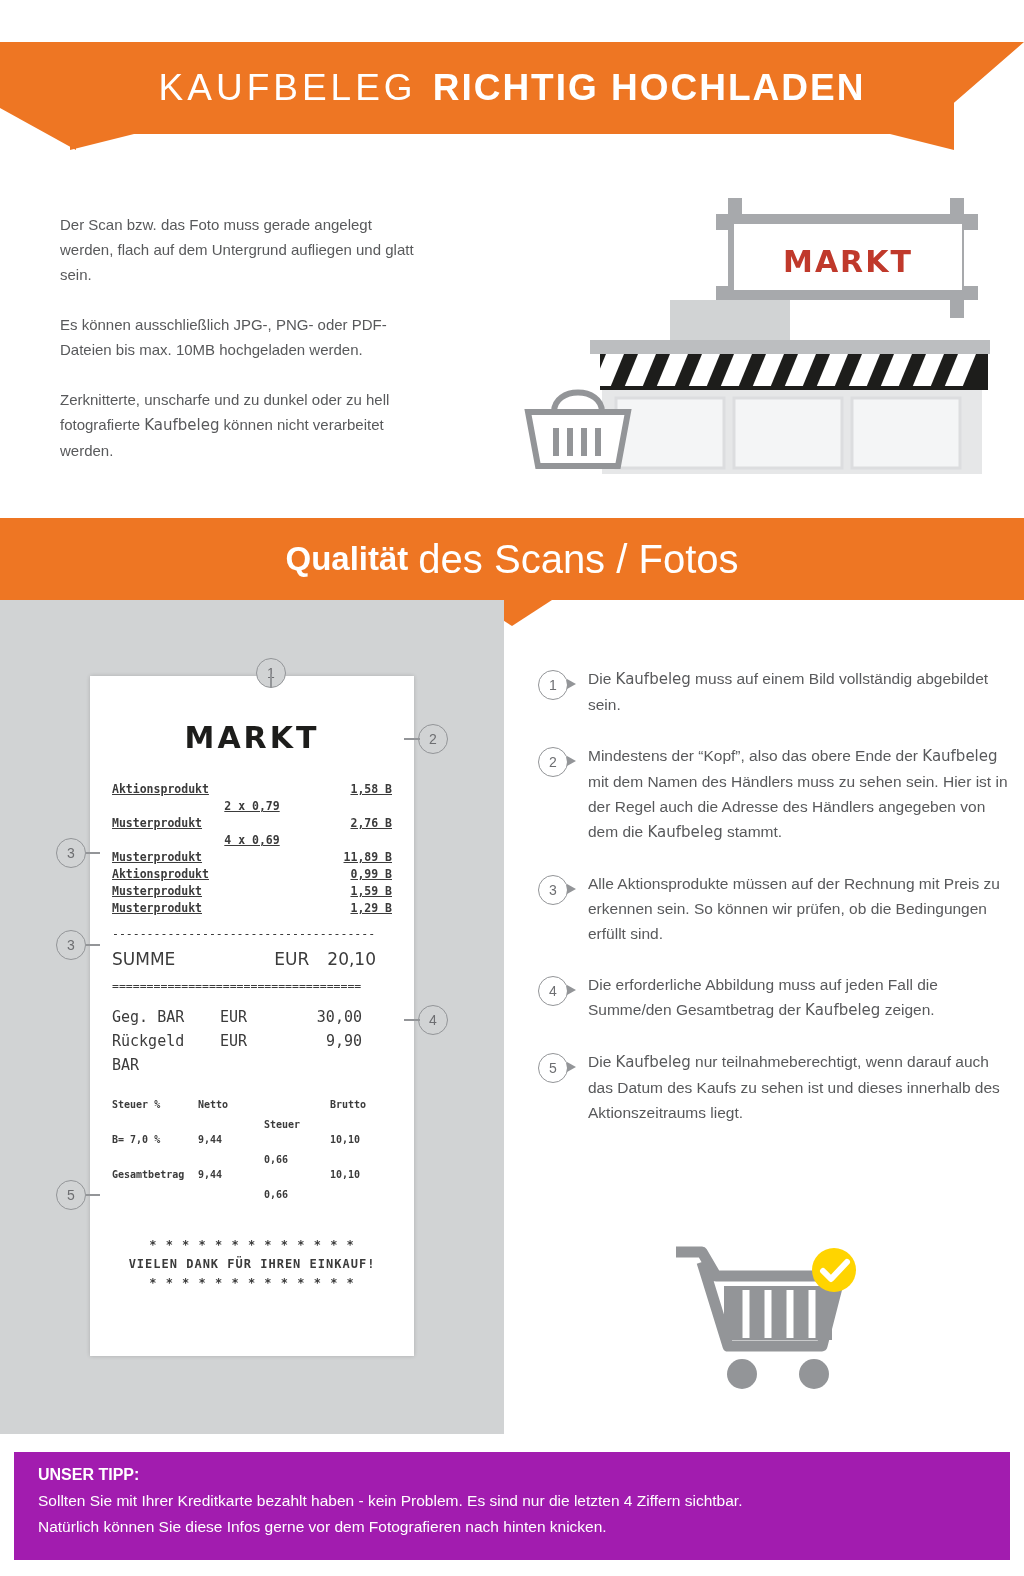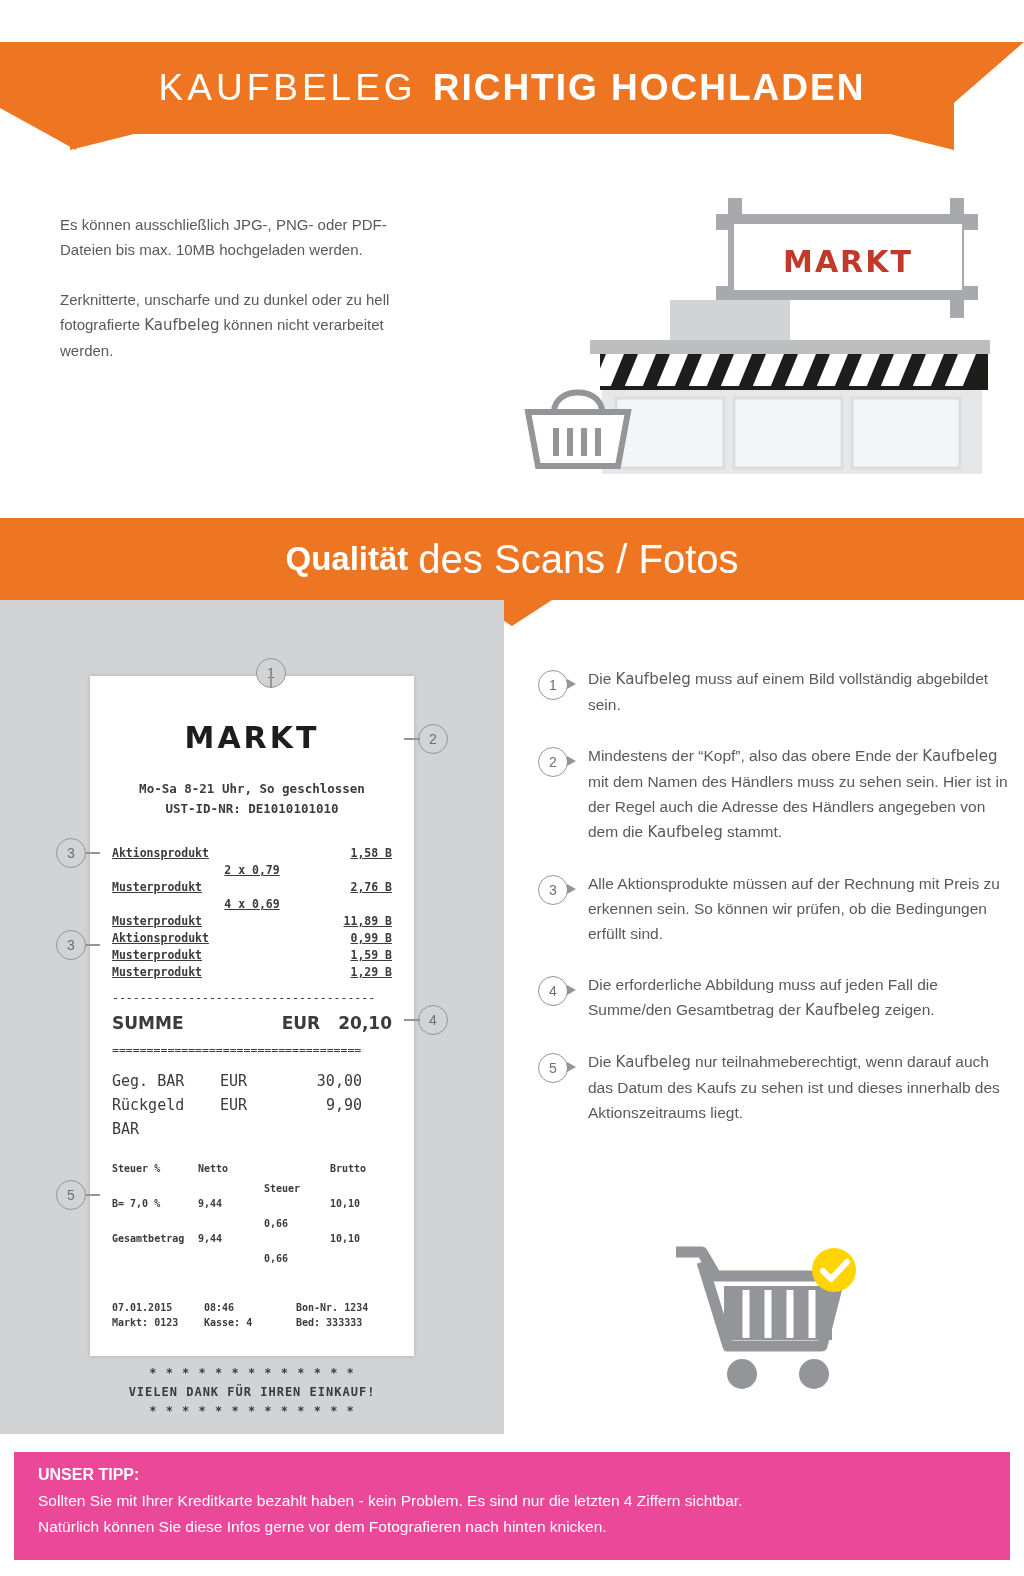--- a/index.html
+++ b/index.html
@@ -64,21 +64,21 @@
     position:absolute; left:90px; top:676px; width:324px; height:680px;
     background:#fff; box-shadow:0 0 4px rgba(0,0,0,.18);
     font-family:"DejaVu Sans Mono", monospace; color:#3b3b3b;
   }
   .r-logo { text-align:center; font-family:"DejaVu Sans", sans-serif; font-weight:bold; font-size:30px; letter-spacing:3px; margin-top:44px; color:#1d1d1b;}
   .r-head { text-align:center; font-size:12.5px; line-height:20px; margin-top:24px; font-weight:bold;}
   .r-items { margin:26px 22px 0 22px; font-size:11.5px; line-height:17px; font-weight:bold;text-decoration:underline;}
   .r-row { display:flex; justify-content:space-between; }
   .r-sub { text-align:center; }
   .r-dash { margin:10px 22px 0 22px; font-size:11.5px; letter-spacing:0px; overflow:hidden; white-space:nowrap; }
-  .r-sum { margin:8px 22px 0 22px; display:flex; justify-content:space-between; font-family:"DejaVu Sans", sans-serif; font-weight:bold; font-size:17px; }
+  .r-sum { margin:8px 38px 0 22px; display:flex; justify-content:space-between; font-family:"DejaVu Sans", sans-serif; font-weight:normal; font-size:17px; }
   .r-sum .s-mid { margin-left:auto; margin-right:18px; }
   .r-pay { margin:12px 22px 0 22px; font-size:15px; line-height:24px; }
   .r-pay .pr { display:flex; }
   .r-pay .c1 { width:108px; }
   .r-pay .c2 { width:72px; }
   .r-pay .c3 { width:70px; text-align:right; }
   .r-tax { margin:20px 22px 0 22px; font-size:10px; line-height:15px; font-weight:bold;}
   .r-tax .tr { display:flex; }
   .r-tax .t1 { width:86px; } .r-tax .t2 { width:66px; } .r-tax .t3 { width:66px;margin-top:20px; } .r-tax .t4 { width:60px; }
   .r-meta { margin:34px 22px 0 22px; font-size:10px; line-height:15px; font-weight:bold;}
@@ -107,21 +107,21 @@
   .li .bub:after {
     content:""; position:absolute; right:-9px; top:8px;
     border-left:9px solid #939598; border-top:5px solid transparent; border-bottom:5px solid transparent;
   }
   .li p { margin:0; font-size:15.5px; line-height:25px; color:#58595b; }
 
   
   .cart { position:absolute; left:672px; top:1242px; width:200px; height:170px; }
 
   
-  .tip { position:absolute; left:14px; top:1452px; width:996px; height:108px; background:#ec4899; color:#fff; padding:14px 24px; }
+  .tip { position:absolute; left:14px; top:1452px; width:996px; height:108px; background:#a21caf; color:#fff; padding:14px 24px; }
   .tip .t-title { font-size:16px; font-weight:bold; margin-bottom:4px; }
   .tip p { margin:0; font-size:15.5px; line-height:26px; }
 
   .bottom-strip { position:absolute; left:0; top:1434px; width:1024px; height:142px; background:#fff; }
 </style>
 </head>
 <body>
 
 <div class="banner-wrap">
   <div class="banner-left"></div>
@@ -129,20 +129,21 @@
   <div class="banner-mid"></div>
   <div class="banner-notch-l"></div>
   <div class="banner-notch-r"></div>
   <div class="banner-title">
     <span class="b1">KAUFBELEG</span>
     <span class="b2">RICHTIG HOCHLADEN</span>
   </div>
 </div>
 
 <div class="intro">
+  <p>Der Scan bzw. das Foto muss gerade angelegt werden, flach auf dem Untergrund aufliegen und glatt sein.</p>
   <p>Es können ausschließlich JPG-, PNG- oder PDF-Dateien bis max. 10MB hochgeladen werden.</p>
   <p><span>Zerknitterte, unscharfe und zu dunkel oder zu hell fotografierte </span><span class="hand">Kaufbeleg</span><span> können nicht verarbeitet werden.</span></p>
 </div>
 
 <div class="market">
   <svg width="470" height="290" viewBox="0 0 470 290">
 
     <rect x="208" y="8" width="14" height="120" fill="#a7a9ac"></rect>
     <rect x="430" y="8" width="14" height="120" fill="#a7a9ac"></rect>
 
@@ -195,24 +196,20 @@
 <div class="qual-bar-text">
   <b>Qualität</b>
   <span>des Scans / Fotos</span>
 </div>
 <div class="qual-arrow"></div>
 
 <div class="grey-panel"></div>
 
 <div class="receipt">
   <div class="r-logo">MARKT</div>
-  <div class="r-head">
-    <div>Mo-Sa 8-21 Uhr, So geschlossen</div>
-    <div>UST-ID-NR: DE1010101010</div>
-  </div>
 
   <div class="r-items">
     <div class="r-row">
         <span>Aktionsprodukt</span>
         <span>1,58 B</span>
       </div>
     <div class="r-sub">2 x 0,79</div>
     <div class="r-row">
         <span>Musterprodukt</span>
         <span>2,76 B</span>
@@ -271,32 +268,20 @@
         <span class="t4">10,10</span>
       </div>
     <div class="tr">
         <span class="t1">Gesamtbetrag</span>
         <span class="t2">9,44</span>
         <span class="t3">0,66</span>
         <span class="t4">10,10</span>
       </div>
   </div>
 
-  <div class="r-meta">
-    <div class="mr">
-        <span class="m1">07.01.2015</span>
-        <span class="m2">08:46</span>
-        <span>Bon-Nr. 1234</span>
-      </div>
-    <div class="mr">
-        <span class="m1">Markt: 0123</span>
-        <span class="m2">Kasse: 4</span>
-        <span>Bed: 333333</span>
-      </div>
-  </div>
 
   <div class="r-foot">
     <div>* * * * * * * * * * * * *</div>
     <div>VIELEN DANK FÜR IHREN EINKAUF!</div>
     <div>* * * * * * * * * * * * *</div>
   </div>
 </div>
 
 <div class="circ grey-bg" style="left:256px; top:658px;">1</div>
 <div class="tick" style="left:270px; top:674px; width:2px; height:14px;"></div>

